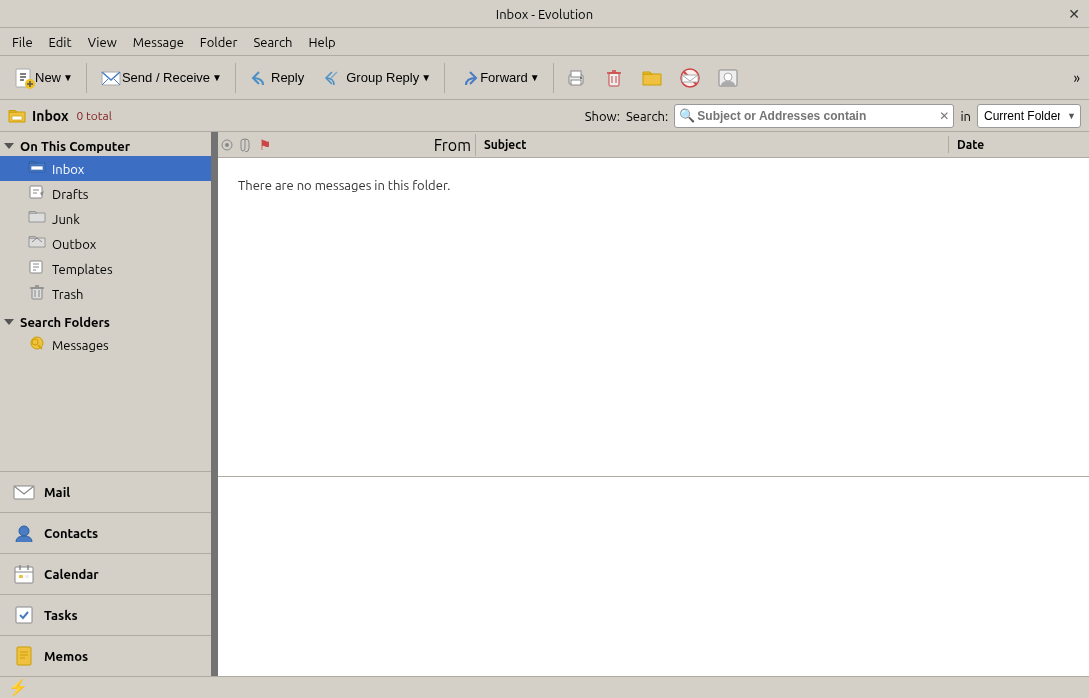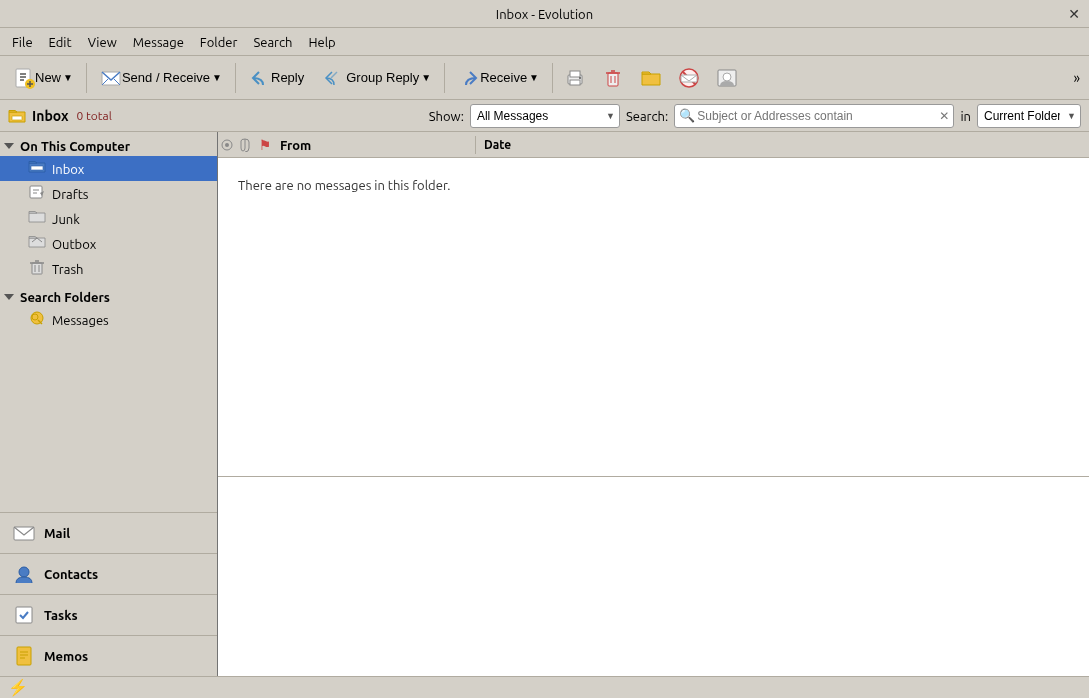--- a/index.html
+++ b/index.html
@@ -183,20 +183,21 @@
       padding: 0 4px;
       gap: 2px;
     }
     .search-icon { font-size: 13px; color: #777; }
     .search-input {
       border: none;
       outline: none;
       font-size: 12px;
       width: 240px;
       background: transparent;
+      font-weight: bold;
     }
     .search-clear {
       font-size: 12px;
       color: #777;
       cursor: pointer;
     }
     .in-label { font-size: 13px; }
     .in-select-wrap {
       position: relative;
       display: inline-block;
@@ -228,21 +229,21 @@
     .main {
       display: flex;
       flex: 1;
       overflow: hidden;
     }
 
     
     .sidebar {
       width: 218px;
       background: #d4d0c8;
-      border-right: 1px solid #737373;
+      border-right: 7px solid #737373;
       display: flex;
       flex-direction: column;
       flex-shrink: 0;
     }
     .folder-tree {
       flex: 1;
       overflow-y: auto;
       padding: 4px 0;
     }
     .folder-group-header {
@@ -357,23 +358,24 @@
       width: 22px;
       flex-shrink: 0;
       display: flex;
       align-items: center;
       justify-content: center;
     }
     .msg-col-from {
       width: 200px;
       flex-shrink: 0;
       padding: 2px 4px;
-      font-size: 13px;
-      font-weight: bold;
+      font-size: 16px;
+      font-weight: normal;
       border-right: 1px solid #b0aba0;
+      text-align: right;
     }
     .msg-col-subject {
       flex: 1;
       padding: 2px 8px;
       font-size: 12px;
       font-weight: bold;
       border-right: 1px solid #b0aba0;
     }
     .msg-col-date {
       width: 140px;
@@ -491,21 +493,21 @@
 
   <div class="toolbar-separator"></div>
 
   <button class="toolbar-btn">
     <span class="btn-icon icon-forward">
       <svg width="22" height="22" viewBox="0 0 22 22">
         <polyline points="12,5 18,11 12,17" fill="none" stroke="#4a7cc4" stroke-width="2"></polyline>
         <path d="M18,11 Q8,11 8,18" fill="none" stroke="#4a7cc4" stroke-width="2"></path>
       </svg>
     </span>
-    <span>Receive</span>
+    <span>Forward</span>
     <span class="toolbar-dropdown-arrow">▼</span>
   </button>
 
   <div class="toolbar-separator"></div>
 
   <button class="toolbar-btn" style="padding: 4px 6px;">
     <span class="btn-icon">
       <svg width="22" height="22" viewBox="0 0 22 22">
         <rect x="4" y="8" width="14" height="9" rx="1" fill="#eee" stroke="#888" stroke-width="1"></rect>
         <rect x="6" y="4" width="10" height="6" fill="#fff" stroke="#888" stroke-width="1"></rect>
@@ -567,28 +569,20 @@
     <svg width="18" height="18" viewBox="0 0 18 18">
       <path d="M1,5 L1,15 L17,15 L17,5 Z" fill="#f0c040" stroke="#c8a000" stroke-width="1"></path>
       <path d="M1,5 L1,3.5 L7,3.5 L9,5 Z" fill="#f0c040" stroke="#c8a000" stroke-width="1"></path>
       <rect x="4" y="9" width="10" height="4" rx="0.5" fill="#fff" stroke="#c8a000" stroke-width="0.7"></rect>
     </svg>
     <span>Inbox</span>
   </span>
   <span class="inbox-count">0 total</span>
   <div class="inbox-bar-right">
     <span class="show-label">Show:</span>
-    <div class="show-select-wrap">
-      <select class="show-select">
-        <option>All Messages</option>
-        <option>Unread Messages</option>
-        <option>Read Messages</option>
-        <option>Recent Messages</option>
-      </select>
-    </div>
     <span class="search-label">Search:</span>
     <div class="search-wrap">
       <span class="search-icon">🔍</span>
       <input class="search-input" type="text" placeholder="Subject or Addresses contain" style="">
       <span class="search-clear">✕</span>
     </div>
     <span class="in-label">in</span>
     <div class="in-select-wrap">
       <select class="in-select">
         <option>Current Folder</option>
@@ -647,20 +641,31 @@
           <svg width="18" height="16" viewBox="0 0 18 16">
             <path d="M1,4 L1,13 L17,13 L17,4 Z" fill="#ddd" stroke="#888" stroke-width="0.8"></path>
             <path d="M1,4 L1,2.5 L7,2.5 L9,4 Z" fill="#ddd" stroke="#888" stroke-width="0.8"></path>
             <polyline points="4,8 9,4 14,8" fill="none" stroke="#888" stroke-width="1"></polyline>
           </svg>
         </span>
         <span>Outbox</span>
       </div>
 
 
+      <div class="folder-item">
+        <span class="folder-icon fi-templates">
+          <svg width="18" height="16" viewBox="0 0 18 16">
+            <rect x="2" y="2" width="12" height="12" rx="1" fill="#fff" stroke="#888" stroke-width="1"></rect>
+            <line x1="5" y1="5" x2="11" y2="5" stroke="#888" stroke-width="1"></line>
+            <line x1="5" y1="8" x2="11" y2="8" stroke="#888" stroke-width="1"></line>
+            <line x1="5" y1="11" x2="8" y2="11" stroke="#888" stroke-width="1"></line>
+          </svg>
+        </span>
+        <span>Templates</span>
+      </div>
 
       <div class="folder-item">
         <span class="folder-icon fi-trash">
           <svg width="18" height="16" viewBox="0 0 18 16">
             <rect x="4" y="4" width="10" height="11" rx="0.5" fill="#ddd" stroke="#888" stroke-width="1"></rect>
             <line x1="2" y1="4" x2="16" y2="4" stroke="#888" stroke-width="1.5"></line>
             <line x1="7" y1="2" x2="11" y2="2" stroke="#888" stroke-width="1.5"></line>
             <line x1="7" y1="6" x2="7" y2="13" stroke="#888" stroke-width="1"></line>
             <line x1="11" y1="6" x2="11" y2="13" stroke="#888" stroke-width="1"></line>
           </svg>
@@ -701,20 +706,33 @@
           <svg width="22" height="22" viewBox="0 0 22 22">
             <circle cx="11" cy="9" r="5" fill="#4a7cc4" stroke="#2a5ca4" stroke-width="1"></circle>
             <path d="M3,20 Q3,14 11,14 Q19,14 19,20" fill="#4a7cc4" stroke="#2a5ca4" stroke-width="1"></path>
           </svg>
         </span>
         <span>Contacts</span>
       </div>
       <div class="nav-btn">
         <span class="nav-btn-icon">
           <svg width="22" height="22" viewBox="0 0 22 22">
+            <rect x="2" y="4" width="18" height="16" rx="1" fill="#fff" stroke="#888" stroke-width="1"></rect>
+            <line x1="2" y1="9" x2="20" y2="9" stroke="#888" stroke-width="1"></line>
+            <line x1="7" y1="2" x2="7" y2="7" stroke="#888" stroke-width="1.5"></line>
+            <line x1="15" y1="2" x2="15" y2="7" stroke="#888" stroke-width="1.5"></line>
+            <rect x="6" y="12" width="4" height="3" rx="0.5" fill="#f0c040"></rect>
+            <rect x="12" y="12" width="4" height="3" rx="0.5" fill="#eee"></rect>
+          </svg>
+        </span>
+        <span>Calendar</span>
+      </div>
+      <div class="nav-btn">
+        <span class="nav-btn-icon">
+          <svg width="22" height="22" viewBox="0 0 22 22">
             <rect x="3" y="3" width="16" height="16" rx="1" fill="#fff" stroke="#888" stroke-width="1"></rect>
             <polyline points="7,11 10,14 15,8" fill="none" stroke="#4a7cc4" stroke-width="2"></polyline>
           </svg>
         </span>
         <span>Tasks</span>
       </div>
       <div class="nav-btn">
         <span class="nav-btn-icon">
           <svg width="22" height="22" viewBox="0 0 22 22">
             <rect x="4" y="2" width="14" height="18" rx="1" fill="#f0c040" stroke="#c8a000" stroke-width="1"></rect>
@@ -737,20 +755,21 @@
           <circle cx="7" cy="7" r="2" fill="#888"></circle>
         </svg>
       </div>
       <div class="msg-col-attach">
         <svg width="12" height="14" viewBox="0 0 12 14">
           <path d="M6,1 L6,10 Q6,13 4,13 Q2,13 2,10 L2,3 Q2,1 6,1 Q10,1 10,4 L10,10 Q10,14 6,14" fill="none" stroke="#888" stroke-width="1"></path>
         </svg>
       </div>
       <div class="msg-col-flag" style="color:#c44; font-size:14px;">⚑</div>
       <div class="msg-col-from">From</div>
+      <div class="msg-col-subject">Subject</div>
       <div class="msg-col-date">Date</div>
     </div>
 
     <div class="message-empty">
       <span>There are no messages in this folder.</span>
     </div>
 
     <div class="message-preview"></div>
   </div>
 </div>

